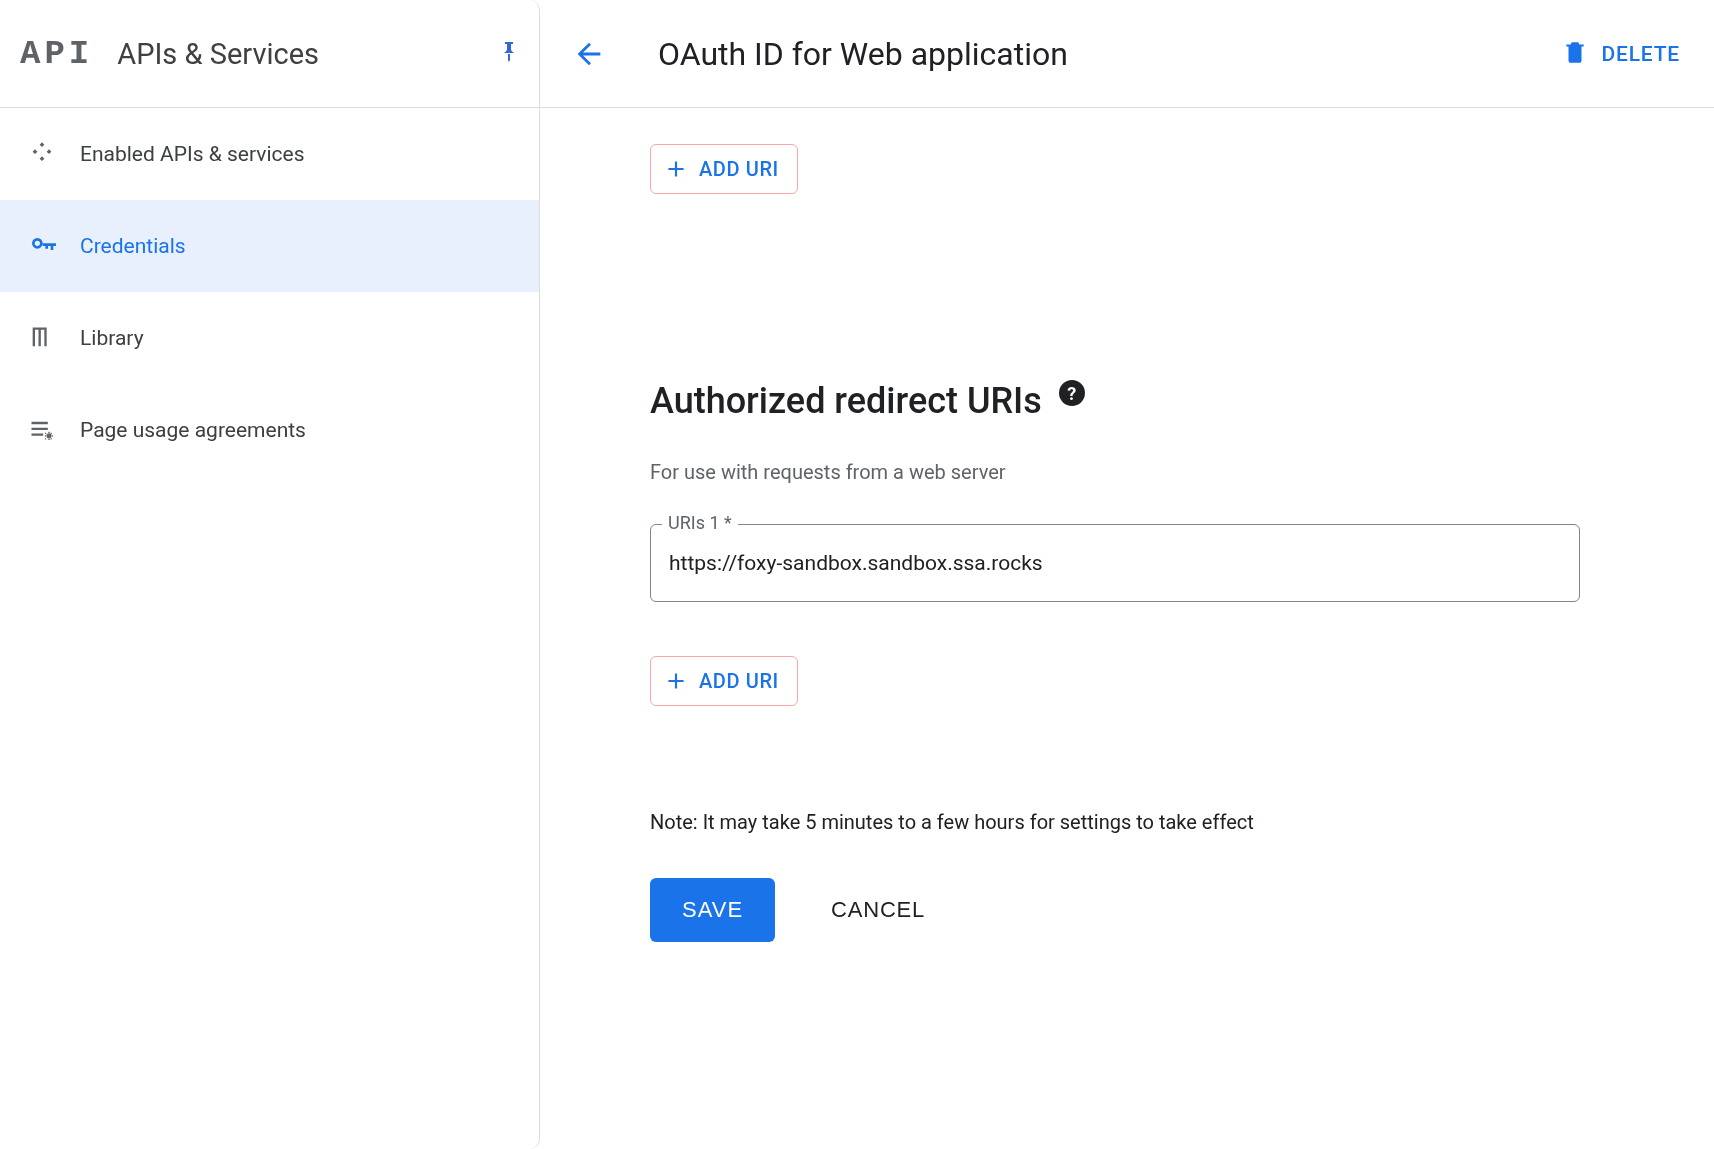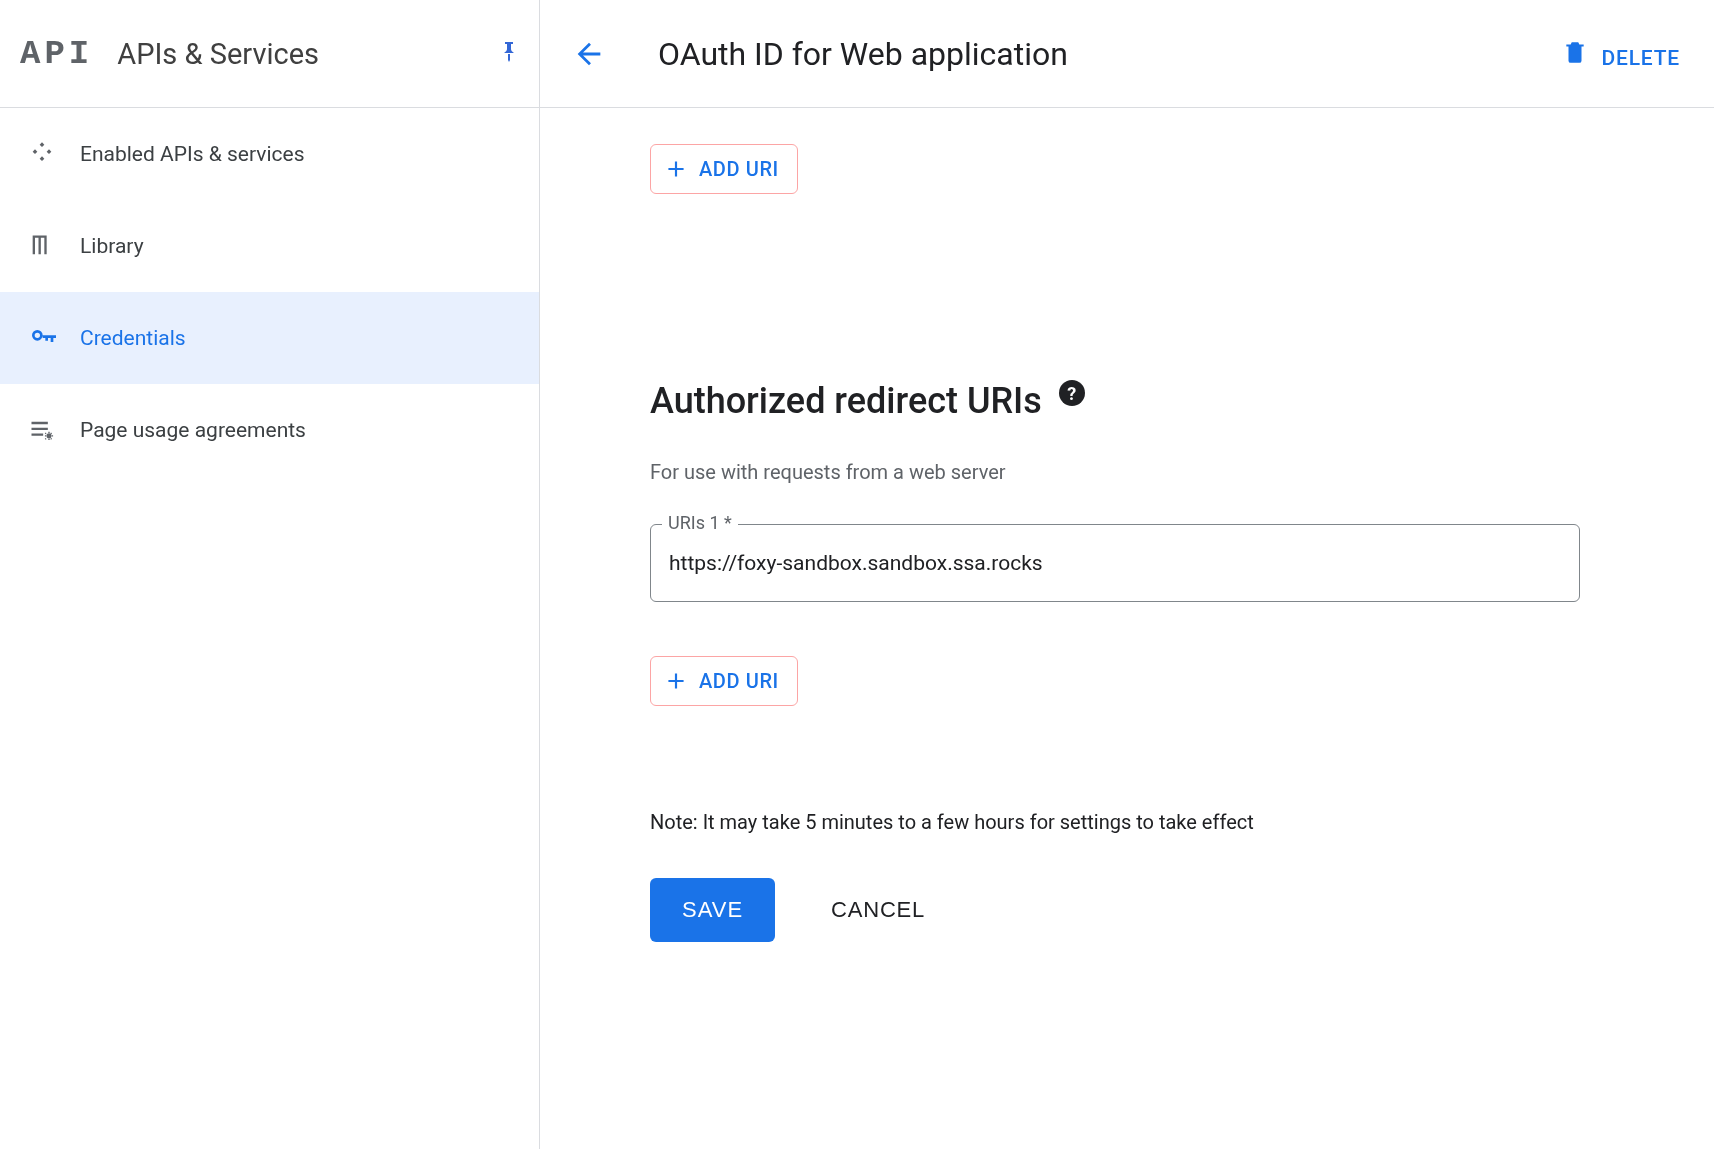--- a/index.html
+++ b/index.html
@@ -13,20 +13,21 @@
     display: flex;
     width: 1714px;
     height: 1149px;
     position: relative;
   }
   .sidebar {
     width: 540px;
     border-right: 1px solid #dadce0;
     height: 100%;
     flex-shrink: 0;
+    border-radius: 10px;
   }
   .sidebar-header {
     display: flex;
     align-items: center;
     height: 108px;
     padding: 0 18px 0 20px;
     border-bottom: 1px solid #dadce0;
   }
   .api-logo {
     font-family: "Courier New", monospace;
@@ -98,21 +99,21 @@
     align-items: center;
   }
   .page-title {
     font-size: 32px;
     font-weight: 400;
     color: #202124;
     flex: 1;
   }
   .delete-btn {
     display: flex;
-    align-items: flex-end;
+    align-items: center;
     cursor: pointer;
     color: #1a73e8;
   }
   .delete-btn svg { fill: #1a73e8; }
   .delete-btn .label {
     font-size: 21px;
     font-weight: 500;
     letter-spacing: 0.8px;
     margin-left: 14px;
   }
@@ -246,35 +247,35 @@
     </div>
     <ul class="nav-list">
       <li class="nav-item">
         <span class="nav-icon">
           <svg width="28" height="28" viewBox="0 0 24 24" fill="currentColor">
               <path d="M12 2l2 2-2 2-2-2 2-2zm-6 6l2 2-2 2-2-2 2-2zm12 0l2 2-2 2-2-2 2-2zm-6 6l2 2-2 2-2-2 2-2z"></path>
             </svg>
         </span>
         <span class="nav-label">Enabled APIs &amp; services</span>
       </li>
+      <li class="nav-item selected">
+        <span class="nav-icon">
+          <svg width="32" height="32" viewBox="0 0 24 24" fill="currentColor">
+              <path d="M7 14a4 4 0 110-8 4 4 0 010 8zm0-2a2 2 0 100-4 2 2 0 000 4zm4-2h10v2h-2v3h-2v-3h-2v2h-2v-2h-2v-2z"></path>
+            </svg>
+        </span>
+        <span class="nav-label">Credentials</span>
+      </li>
       <li class="nav-item">
         <span class="nav-icon">
           <svg width="28" height="28" viewBox="0 0 24 24" fill="currentColor">
               <path d="M4 5h2v14H4V5zm5 0h2v14H9V5zm5 0h2v14h-2V5zM4 3h12v2H4V3z"></path>
             </svg>
         </span>
         <span class="nav-label">Library</span>
-      </li>
-      <li class="nav-item selected">
-        <span class="nav-icon">
-          <svg width="32" height="32" viewBox="0 0 24 24" fill="currentColor">
-              <path d="M7 14a4 4 0 110-8 4 4 0 010 8zm0-2a2 2 0 100-4 2 2 0 000 4zm4-2h10v2h-2v3h-2v-3h-2v2h-2v-2h-2v-2z"></path>
-            </svg>
-        </span>
-        <span class="nav-label">Credentials</span>
       </li>
       <li class="nav-item">
         <span class="nav-icon">
           <svg width="28" height="28" viewBox="0 0 24 24" fill="currentColor">
               <path d="M3 5h14v2H3V5zm0 5h14v2H3v-2zm0 5h10v2H3v-2z"></path>
               <circle cx="18" cy="17" r="2.2"></circle>
               <path d="M18 13.5v1m0 5v1m3.5-3.5h-1m-5 0h-1m5.7-2.5l-.7.7m-4 4l-.7.7m5.4 0l-.7-.7m-4-4l-.7-.7" stroke="currentColor" stroke-width="1.2"></path>
             </svg>
         </span>
         <span class="nav-label">Page usage agreements</span>

